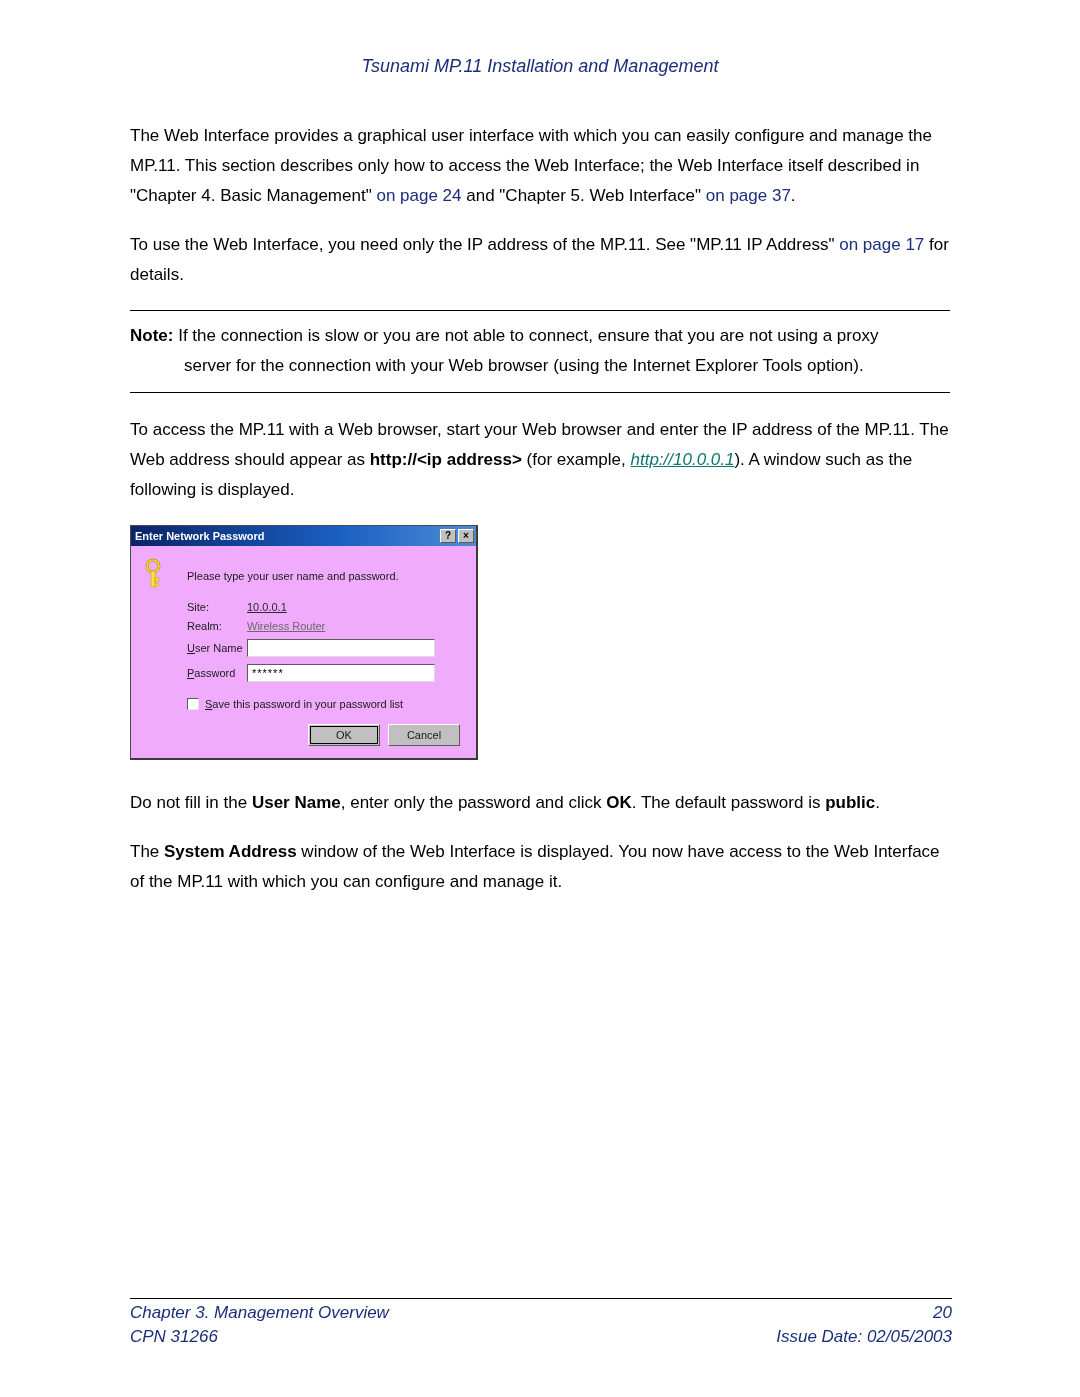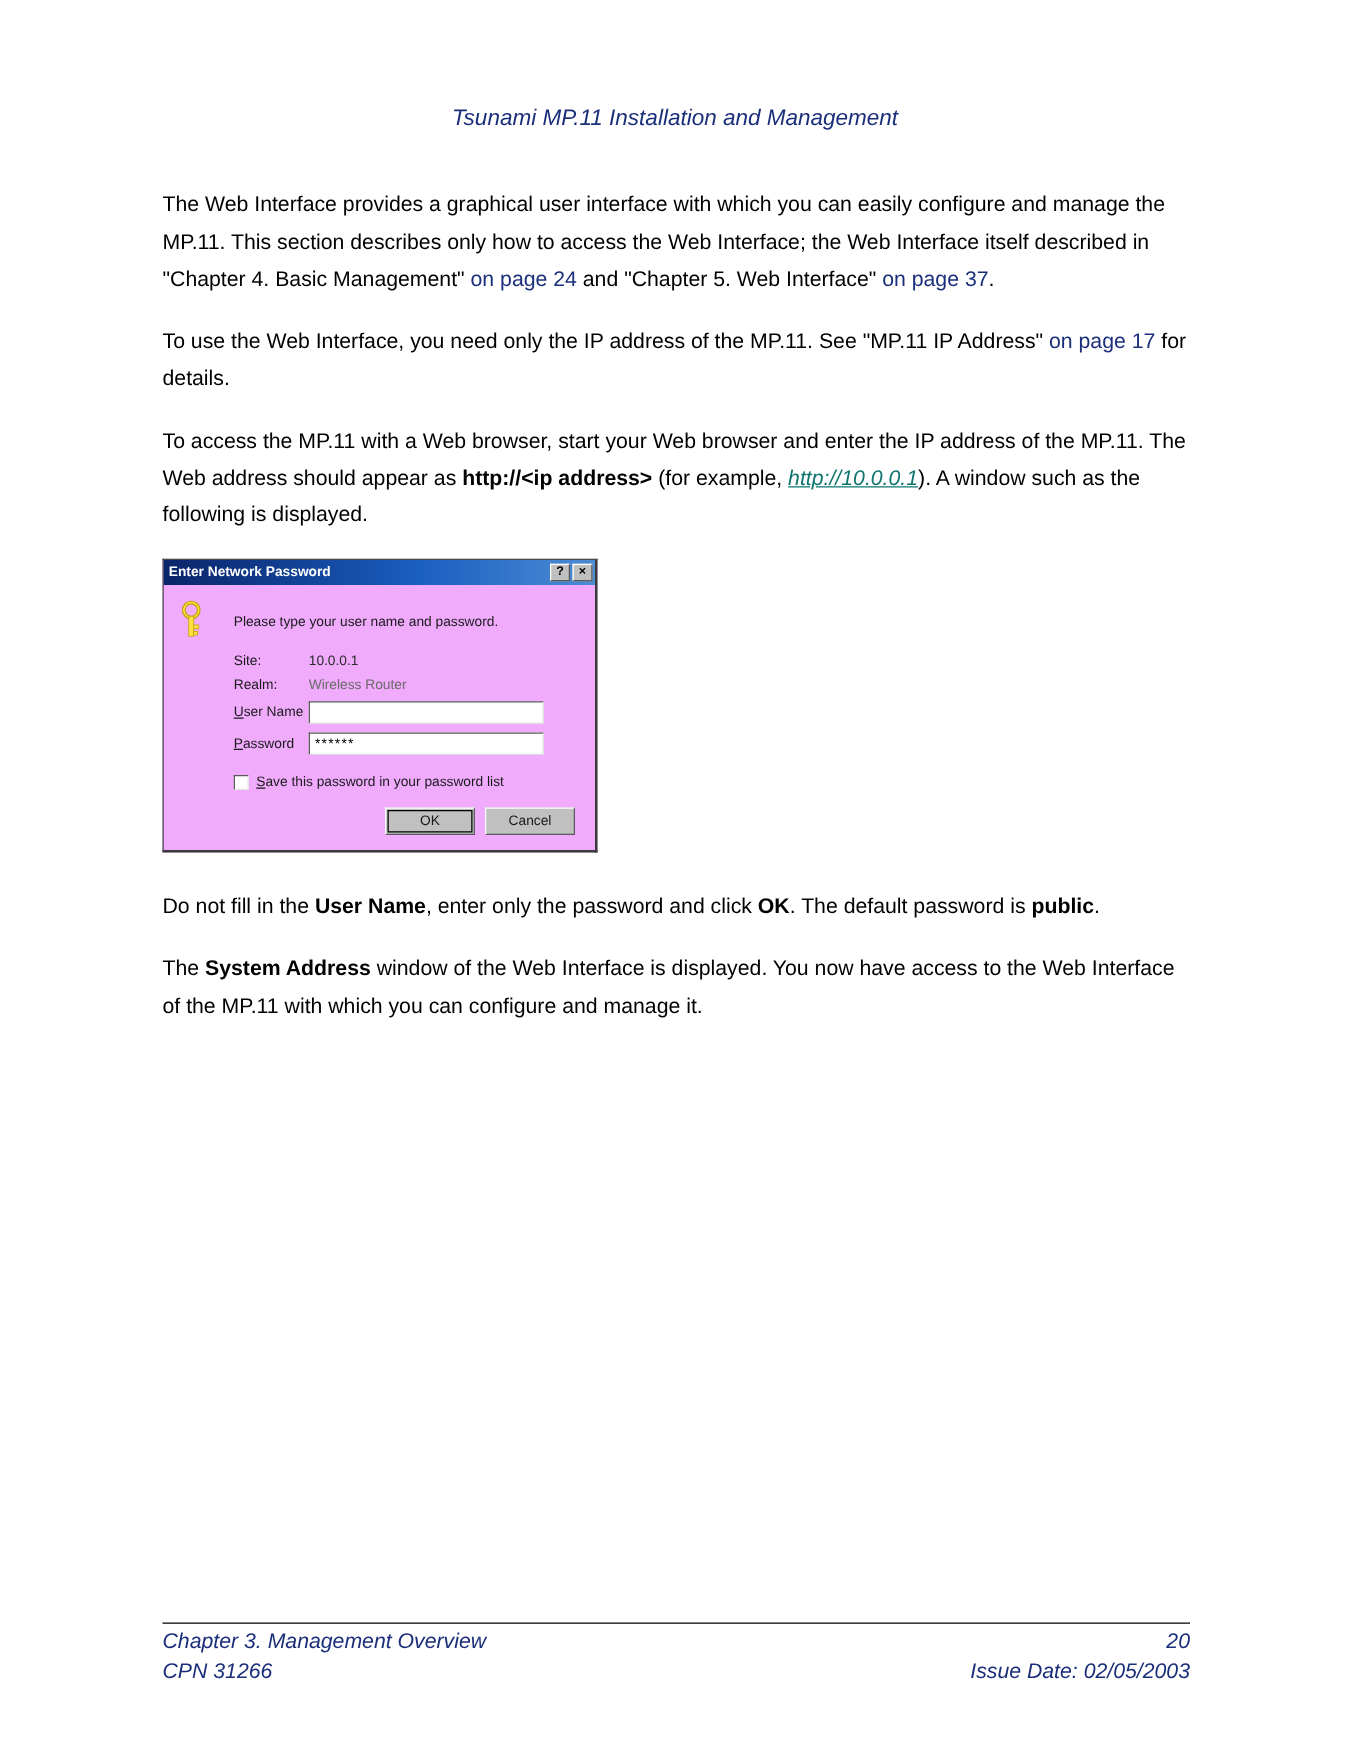--- a/index.html
+++ b/index.html
@@ -1,21 +1,21 @@
 <!DOCTYPE html>
 <html><head>
 <meta charset="utf-8">
 <style>
   * { box-sizing: border-box; margin: 0; padding: 0; }
   html, body { width: 1080px; height: 1397px; background: #fff; font-family: Verdana, Geneva, sans-serif; }
   .page {
     position: relative;
     width: 1080px;
     height: 1397px;
-    padding: 84px 130px 0 130px;
+    padding: 56px 130px 0 130px;
     color: #000;
   }
   .doc-header {
     text-align: center;
     color: #1a2e7a;
     font-style: italic;
     font-size: 18px;
     margin-bottom: 44px;
   }
   .section-title {
@@ -89,21 +89,21 @@
     color: #1a1a1a;
   }
   .dlg-row { display: flex; align-items: center; margin-bottom: 7px; }
   .dlg-icon-cell { width: 40px; }
   .dlg-key-icon {
     width: 28px; height: 36px; position: relative;
   }
   .dlg-key-icon svg { width: 28px; height: 36px; }
   .dlg-msg { margin-left: 4px; }
   .dlg-label-col { width: 60px; margin-left: 44px; }
-  .dlg-value-col { color: #2a2a2a; }
+  .dlg-value-col { color: #2a2a2a; text-decoration: underline; }
   .dlg-input {
     width: 188px; height: 18px;
     background: #fff;
     border: 1px solid #7a7a7a;
     border-top-color: #5a5a5a; border-left-color: #5a5a5a;
     border-right-color: #dcdcdc; border-bottom-color: #dcdcdc;
     font-size: 11px; padding: 0 4px;
     font-family: Tahoma, Arial, sans-serif;
     letter-spacing: 1px;
   }
@@ -154,20 +154,26 @@
 
 
   <p class="body-text">
     <span>The Web Interface provides a graphical user interface with which you can easily configure and manage the MP.11.  This section describes only how to access the Web Interface; the Web Interface itself described in   "Chapter 4.  Basic Management" </span><span class="xref">on page 24</span><span> and "Chapter 5.  Web Interface" </span><span class="xref">on page 37</span><span>.</span>
   </p>
 
   <p class="body-text">
     <span>To use the Web Interface, you need only the IP address of the MP.11.  See  "MP.11 IP Address" </span><span class="xref">on page 17</span><span> for details.</span>
   </p>
 
+  <div class="note-block">
+    <span class="note-body">
+      <span class="note-label">Note:</span><span> If the connection is slow or you are not able to connect, ensure that you are not using a proxy</span>
+    </span>
+    <span class="note-indent">server for the connection with your Web browser (using the Internet Explorer Tools option).</span>
+  </div>
 
   <p class="body-text">
     <span>To access the MP.11 with a Web browser, start your Web browser and enter the IP address of the MP.11.  The Web address should appear as </span><span class="bold">http://&lt;ip address&gt;</span><span> (for example, </span><a class="xref-link">http://10.0.0.1</a><span>).  A window such as the following is displayed.</span>
   </p>
 
   <div class="dialog">
     <div class="titlebar">
       <span>Enter Network Password</span>
       <span class="spacer"></span>
       <span class="tb-btn">?</span>

